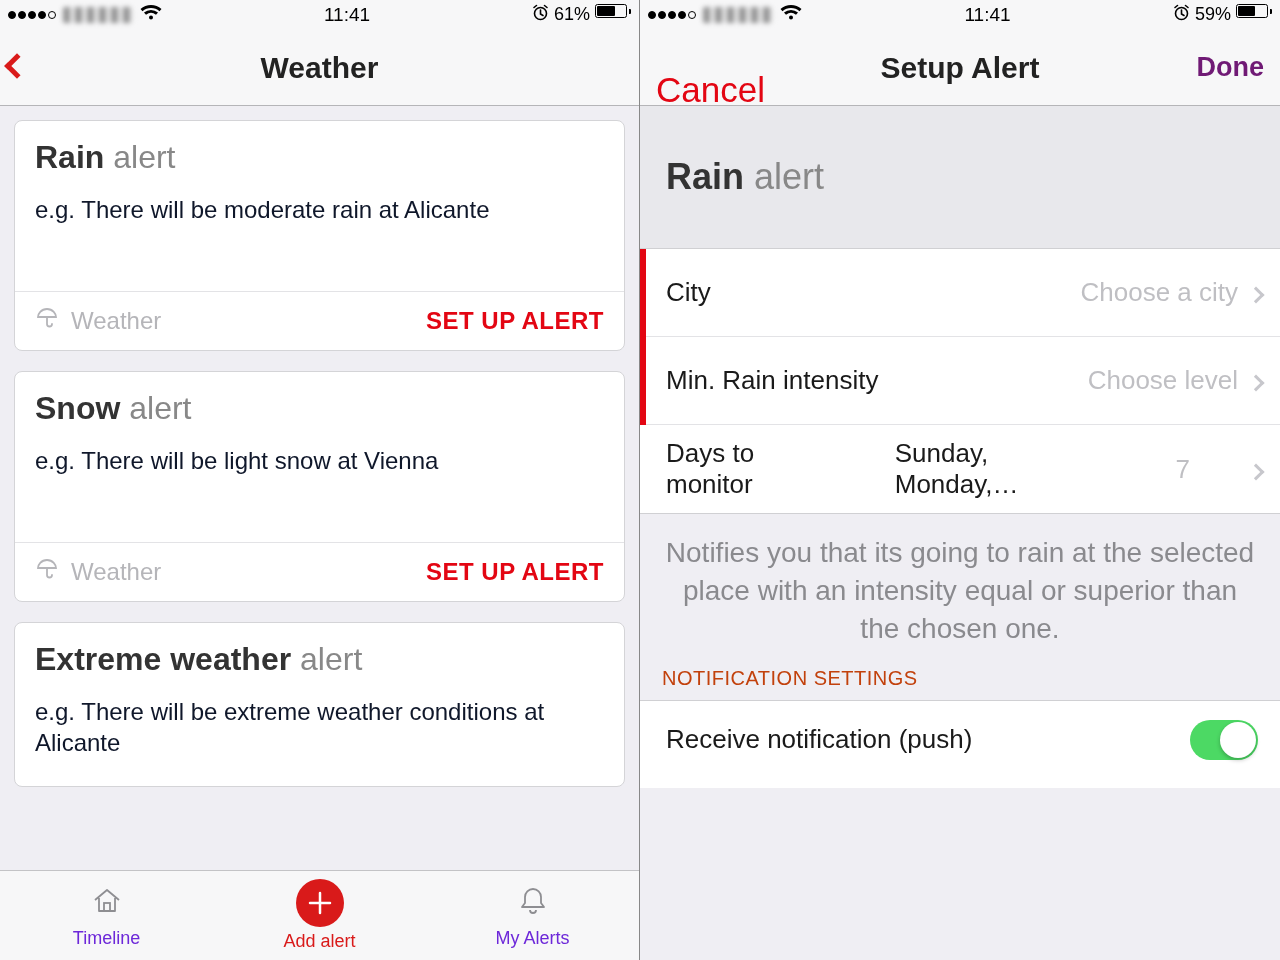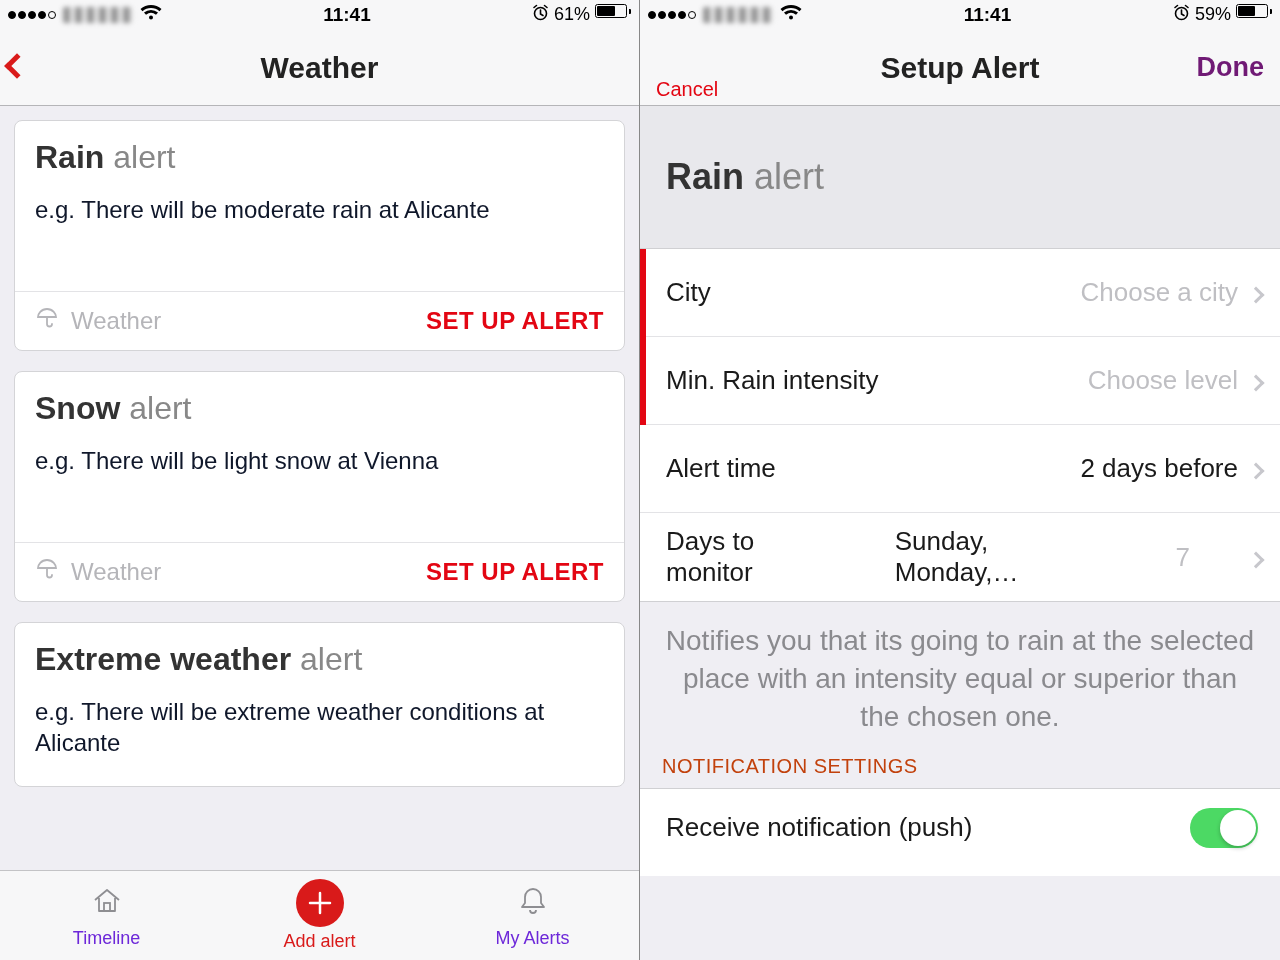--- a/index.html
+++ b/index.html
@@ -9,32 +9,32 @@
   .phone.left { border-right: 1px solid #888; }
 
   
   .statusbar { height: 30px; background: #f7f7f8; display: flex; align-items: center; padding: 0 8px; font-size: 18px; font-weight: 500; color: #000; }
   .sb-left { display: flex; align-items: center; gap: 4px; }
   .dots { display: inline-flex; gap: 2px; }
   .dot { width: 8px; height: 8px; border-radius: 50%; border: 1.2px solid #000; }
   .dot.fill { background: #000; }
   .carrier { width: 70px; height: 16px; margin: 0 3px; filter: blur(2.5px); opacity: 0.55; background: repeating-linear-gradient(90deg,#444 0 7px,#ddd 7px 12px); border-radius:2px;}
   .wifi { display:inline-block; }
-  .sb-center { flex: 1; text-align: center; font-weight: 700; font-size: 19px; }
+  .sb-center { flex: 1; text-align: center; font-weight: 400; font-size: 19px; }
   .sb-right { display: flex; align-items: flex-start; gap: 5px; }
   .battery { display: inline-flex; align-items: center; }
   .batt-body { width: 32px; height: 14px; border: 1.5px solid #000; border-radius: 2.5px; position: relative; }
   .batt-fill { position: absolute; left: 1px; top: 1px; bottom: 1px; background: #000; border-radius:1px;}
   .batt-cap { width: 2.5px; height: 5px; background: #000; margin-left: 1.5px; border-radius: 0 1px 1px 0; }
 
   
   .navbar { height: 76px; background: #f7f7f8; border-bottom: 1px solid #b5b5b8; display: flex; align-items: center; justify-content: center; position: relative; }
   .navbar .title { font-size: 30px; font-weight: 700; color: #222; }
   .navbar .back { position: absolute; left: 8px; }
-  .navbar .leftbtn { position: absolute; left: 16px; color: #e30613; font-size: 20px; font-weight: 400; margin-top: 44px; }
+  .navbar .leftbtn { position: absolute; left: 16px; color: #e30613; font-size: 35px; font-weight: 400; margin-top: 44px; }
   .navbar .rightbtn { position: absolute; right: 16px; color: #701a75; font-size: 27px; font-weight: 600; }
   .chevron-back { display:inline-block; width:18px; height:18px; border-left:5px solid #d91a1a; border-bottom:5px solid #d91a1a; transform: rotate(45deg); }
 
   
   .cardlist { flex: 1; overflow: hidden; padding: 14px 14px 0 14px; }
   .card { background: #fff; border: 1px solid #d4d4d7; border-radius: 8px; margin-bottom: 20px; }
   .card .body { padding: 18px 20px 18px 20px; min-height: 170px; }
   .card h2 { font-size: 32px; font-weight: 400; color: #888; }
   .card h2 .bold { font-weight: 600; color: #333; }
   .card .sub { font-size: 24px; color: #0f172a; margin-top: 18px; line-height: 1.3; }
@@ -229,25 +229,20 @@
       <span class="label">City</span>
       <span class="value gray">Choose a city</span>
       <span class="chev"><span class="chevron-right"></span></span>
     </div>
     <div class="row">
       <span class="label">Min. Rain intensity</span>
       <span class="value gray">Choose level</span>
       <span class="chev"><span class="chevron-right"></span></span>
     </div>
     <div class="row">
-      <span class="label">Alert time</span>
-      <span class="value">2 days before</span>
-      <span class="chev"><span class="chevron-right"></span></span>
-    </div>
-    <div class="row">
       <span class="label">Days to monitor</span>
       <span class="value">Sunday, Monday,…</span>
       <span class="count">7</span>
       <span class="chev"><span class="chevron-right"></span></span>
     </div>
   </div>
 
   <div class="desc">Notifies you that its going to rain at the selected place with an intensity equal or superior than the chosen one.</div>
 
   <div class="section-h">NOTIFICATION SETTINGS</div>

